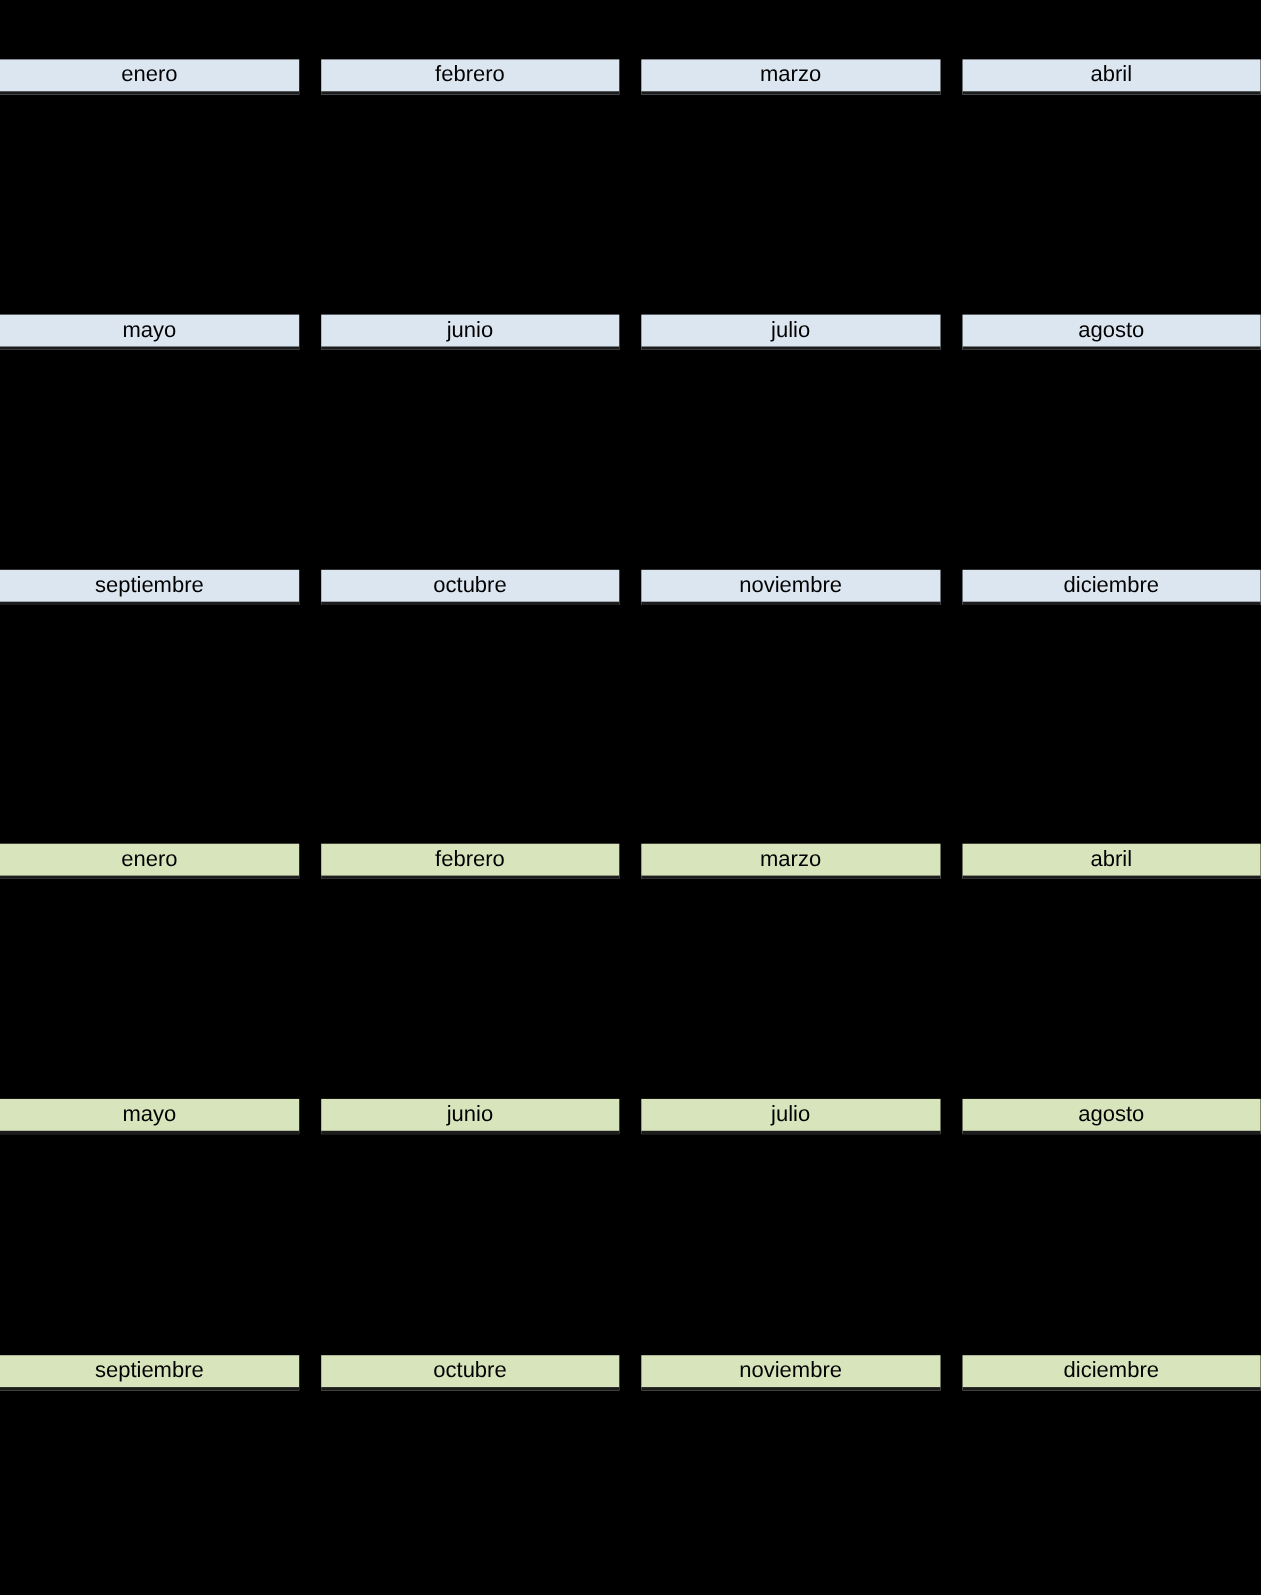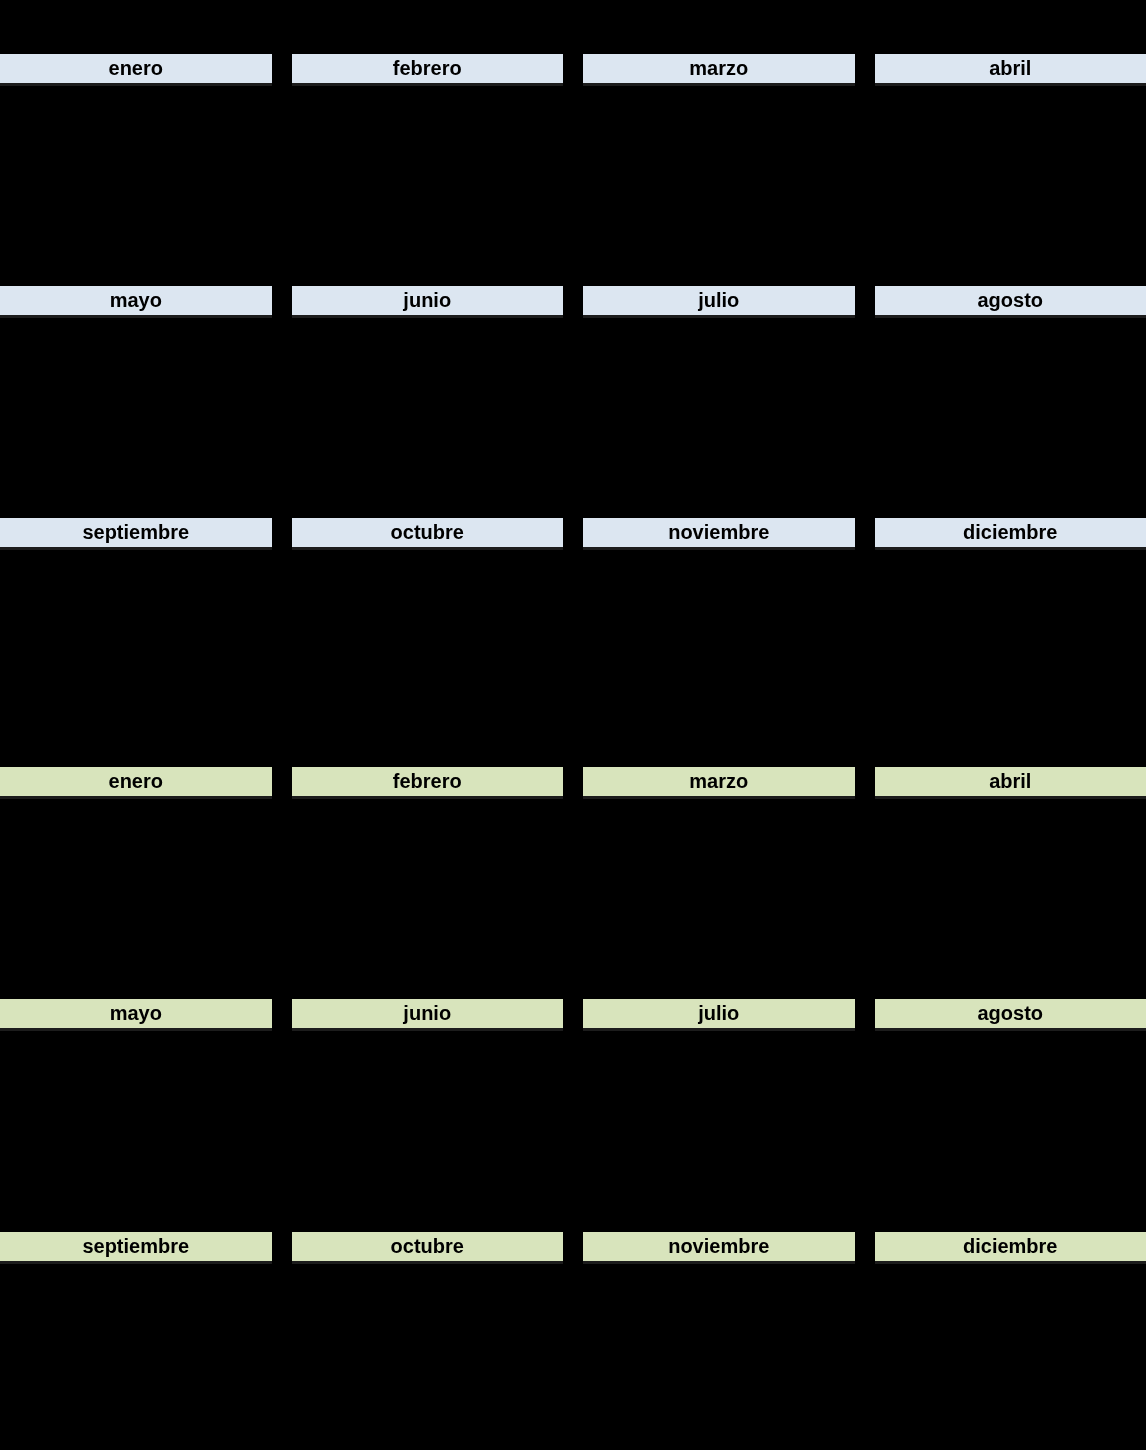--- a/index.html
+++ b/index.html
@@ -35,21 +35,21 @@
   
   .r4 { top: 767px; }
   .r5 { top: 999px; }
   .r6 { top: 1232px; }
   .month-cell {
     height: 29px;
     display: flex;
     align-items: center;
     justify-content: center;
     font-size: 20px;
-    font-weight: 700;
+    font-weight: 400;
     color: #000000;
     border-bottom: 3px solid #1c1c1c; 
     box-sizing: content-box;
   }
 </style>
 </head>
 <body style="background-color: rgb(0, 0, 0);">
 
 <div class="canvas">
 

